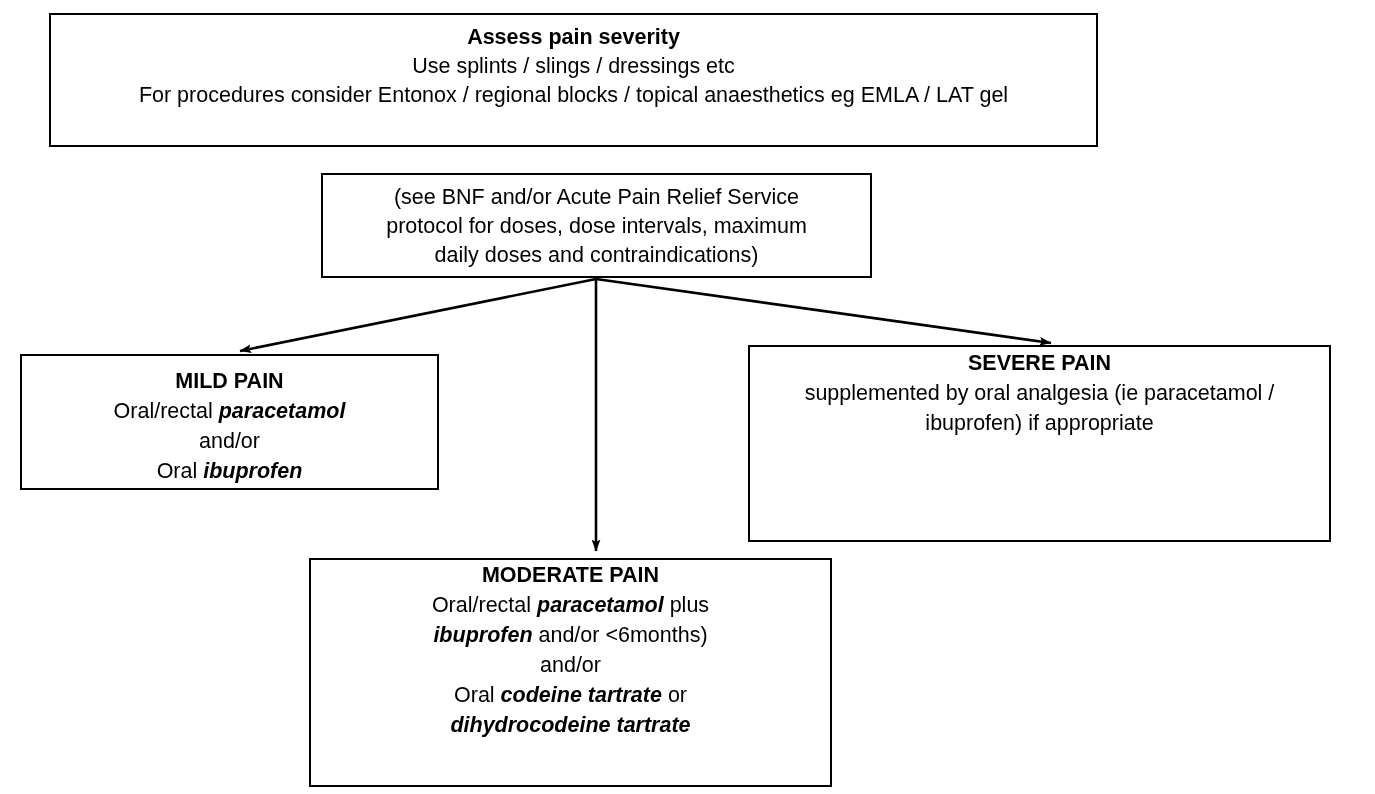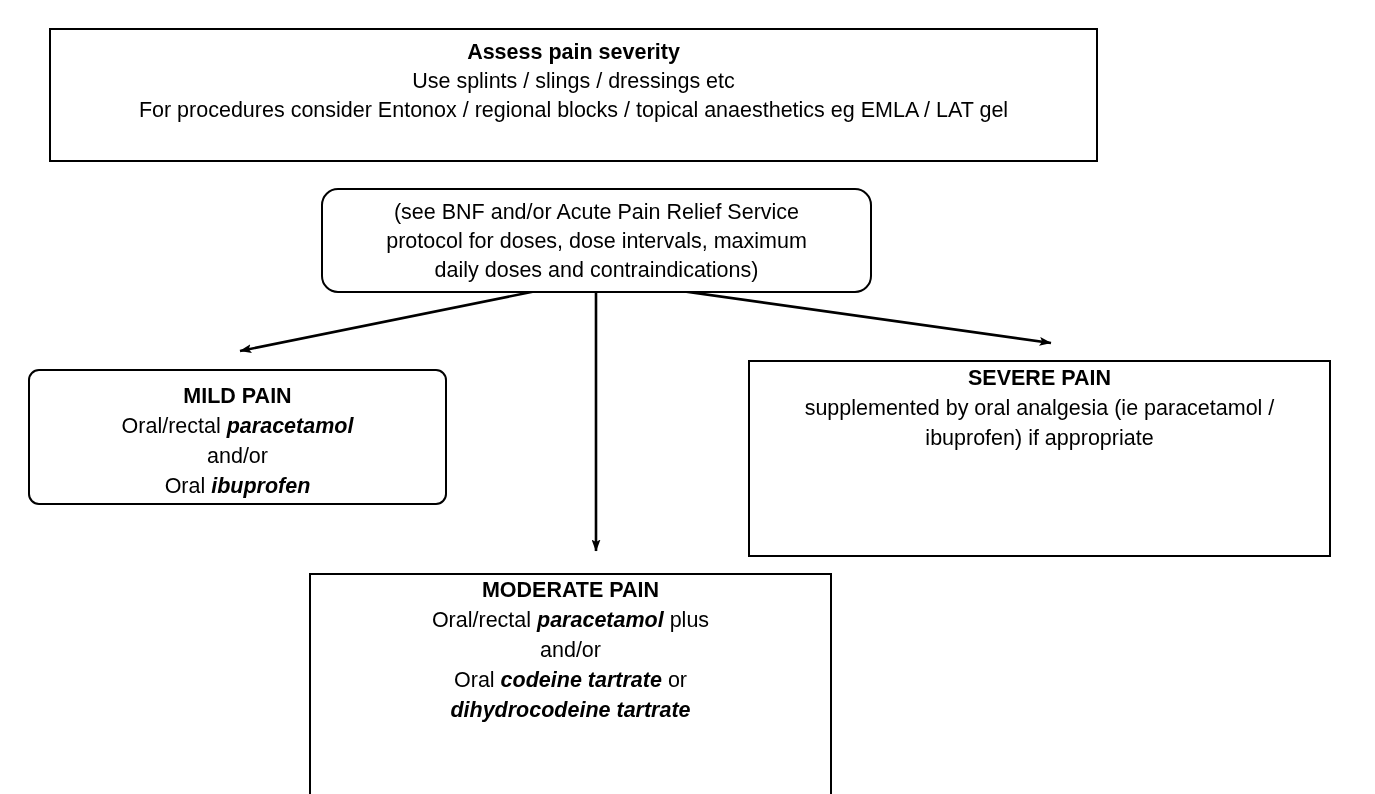--- a/index.html
+++ b/index.html
@@ -18,21 +18,20 @@
     background: #ffffff;
     overflow: hidden;
   }
   .node {
     position: absolute;
     box-sizing: border-box;
     border: 2px solid #000000;
     background: #ffffff;
     text-align: center;
     z-index: 2;
-    margin-top: 15px;
   }
   .line {
     display: block;
     white-space: nowrap;
   }
   .hdr {
     font-weight: bold;
   }
   .em {
     font-weight: bold;
@@ -50,32 +49,30 @@
   }
   
   #node-bnf {
     left: 321px;
     top: 173px;
     width: 551px;
     height: 105px;
     padding-top: 8px;
     font-size: 21.5px;
     line-height: 29px;
-    border-radius: 17px;
   }
   
   #node-mild {
-    left: 28px;
+    left: 20px;
     top: 354px;
     width: 419px;
     height: 136px;
     padding-top: 10px;
     font-size: 21.5px;
     line-height: 30px;
-    border-radius: 11px;
   }
   
   #node-severe {
     left: 748px;
     top: 345px;
     width: 583px;
     height: 197px;
     padding-top: 1px;
     font-size: 21.5px;
     line-height: 30px;
@@ -138,18 +135,19 @@
 
   <div class="node" id="node-severe">
     <span class="line hdr">SEVERE PAIN</span>
     <span class="line">supplemented by oral analgesia (ie paracetamol /</span>
     <span class="line">ibuprofen) if appropriate</span>
   </div>
 
   <div class="node" id="node-moderate">
     <span class="line hdr">MODERATE PAIN</span>
     <span class="line"><span>Oral/rectal </span><span class="em">paracetamol</span><span> plus</span></span>
+    <span class="line"><span class="em">ibuprofen</span><span> and/or &lt;6months)</span></span>
     <span class="line">and/or</span>
     <span class="line"><span>Oral </span><span class="em">codeine tartrate</span><span> or</span></span>
     <span class="line em">dihydrocodeine tartrate</span>
   </div>
 
 </div>
 
 </body></html>

